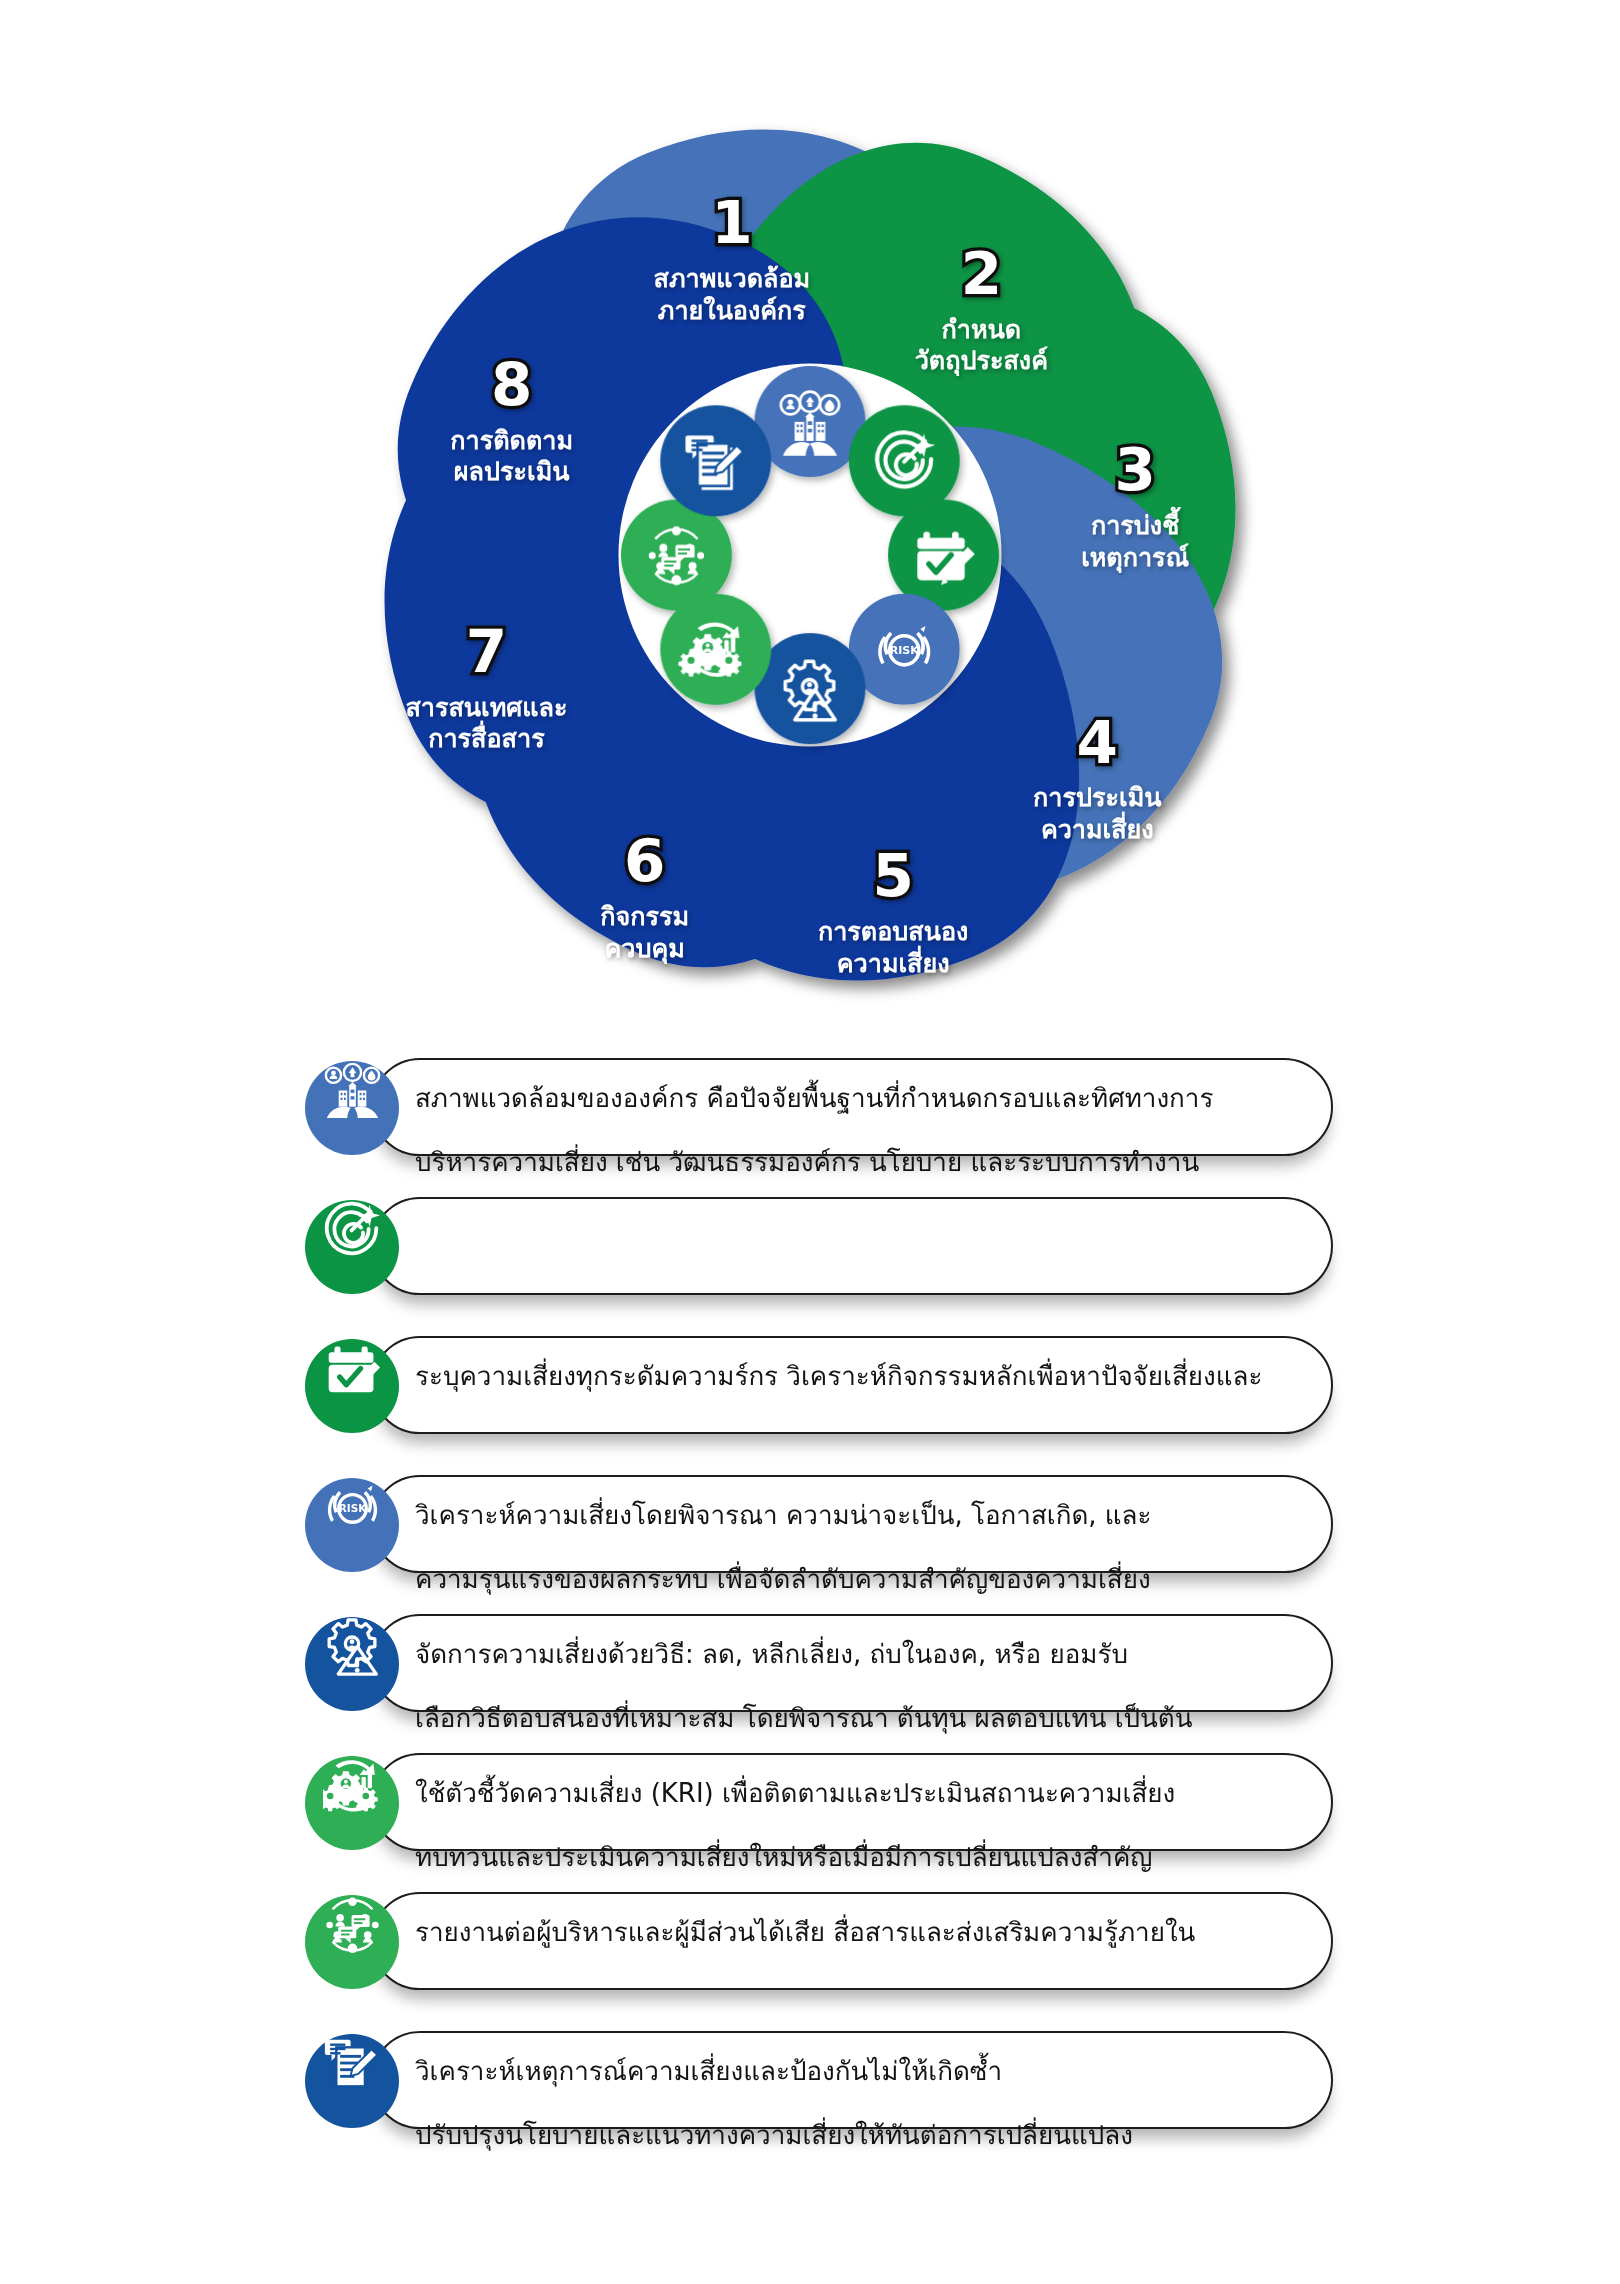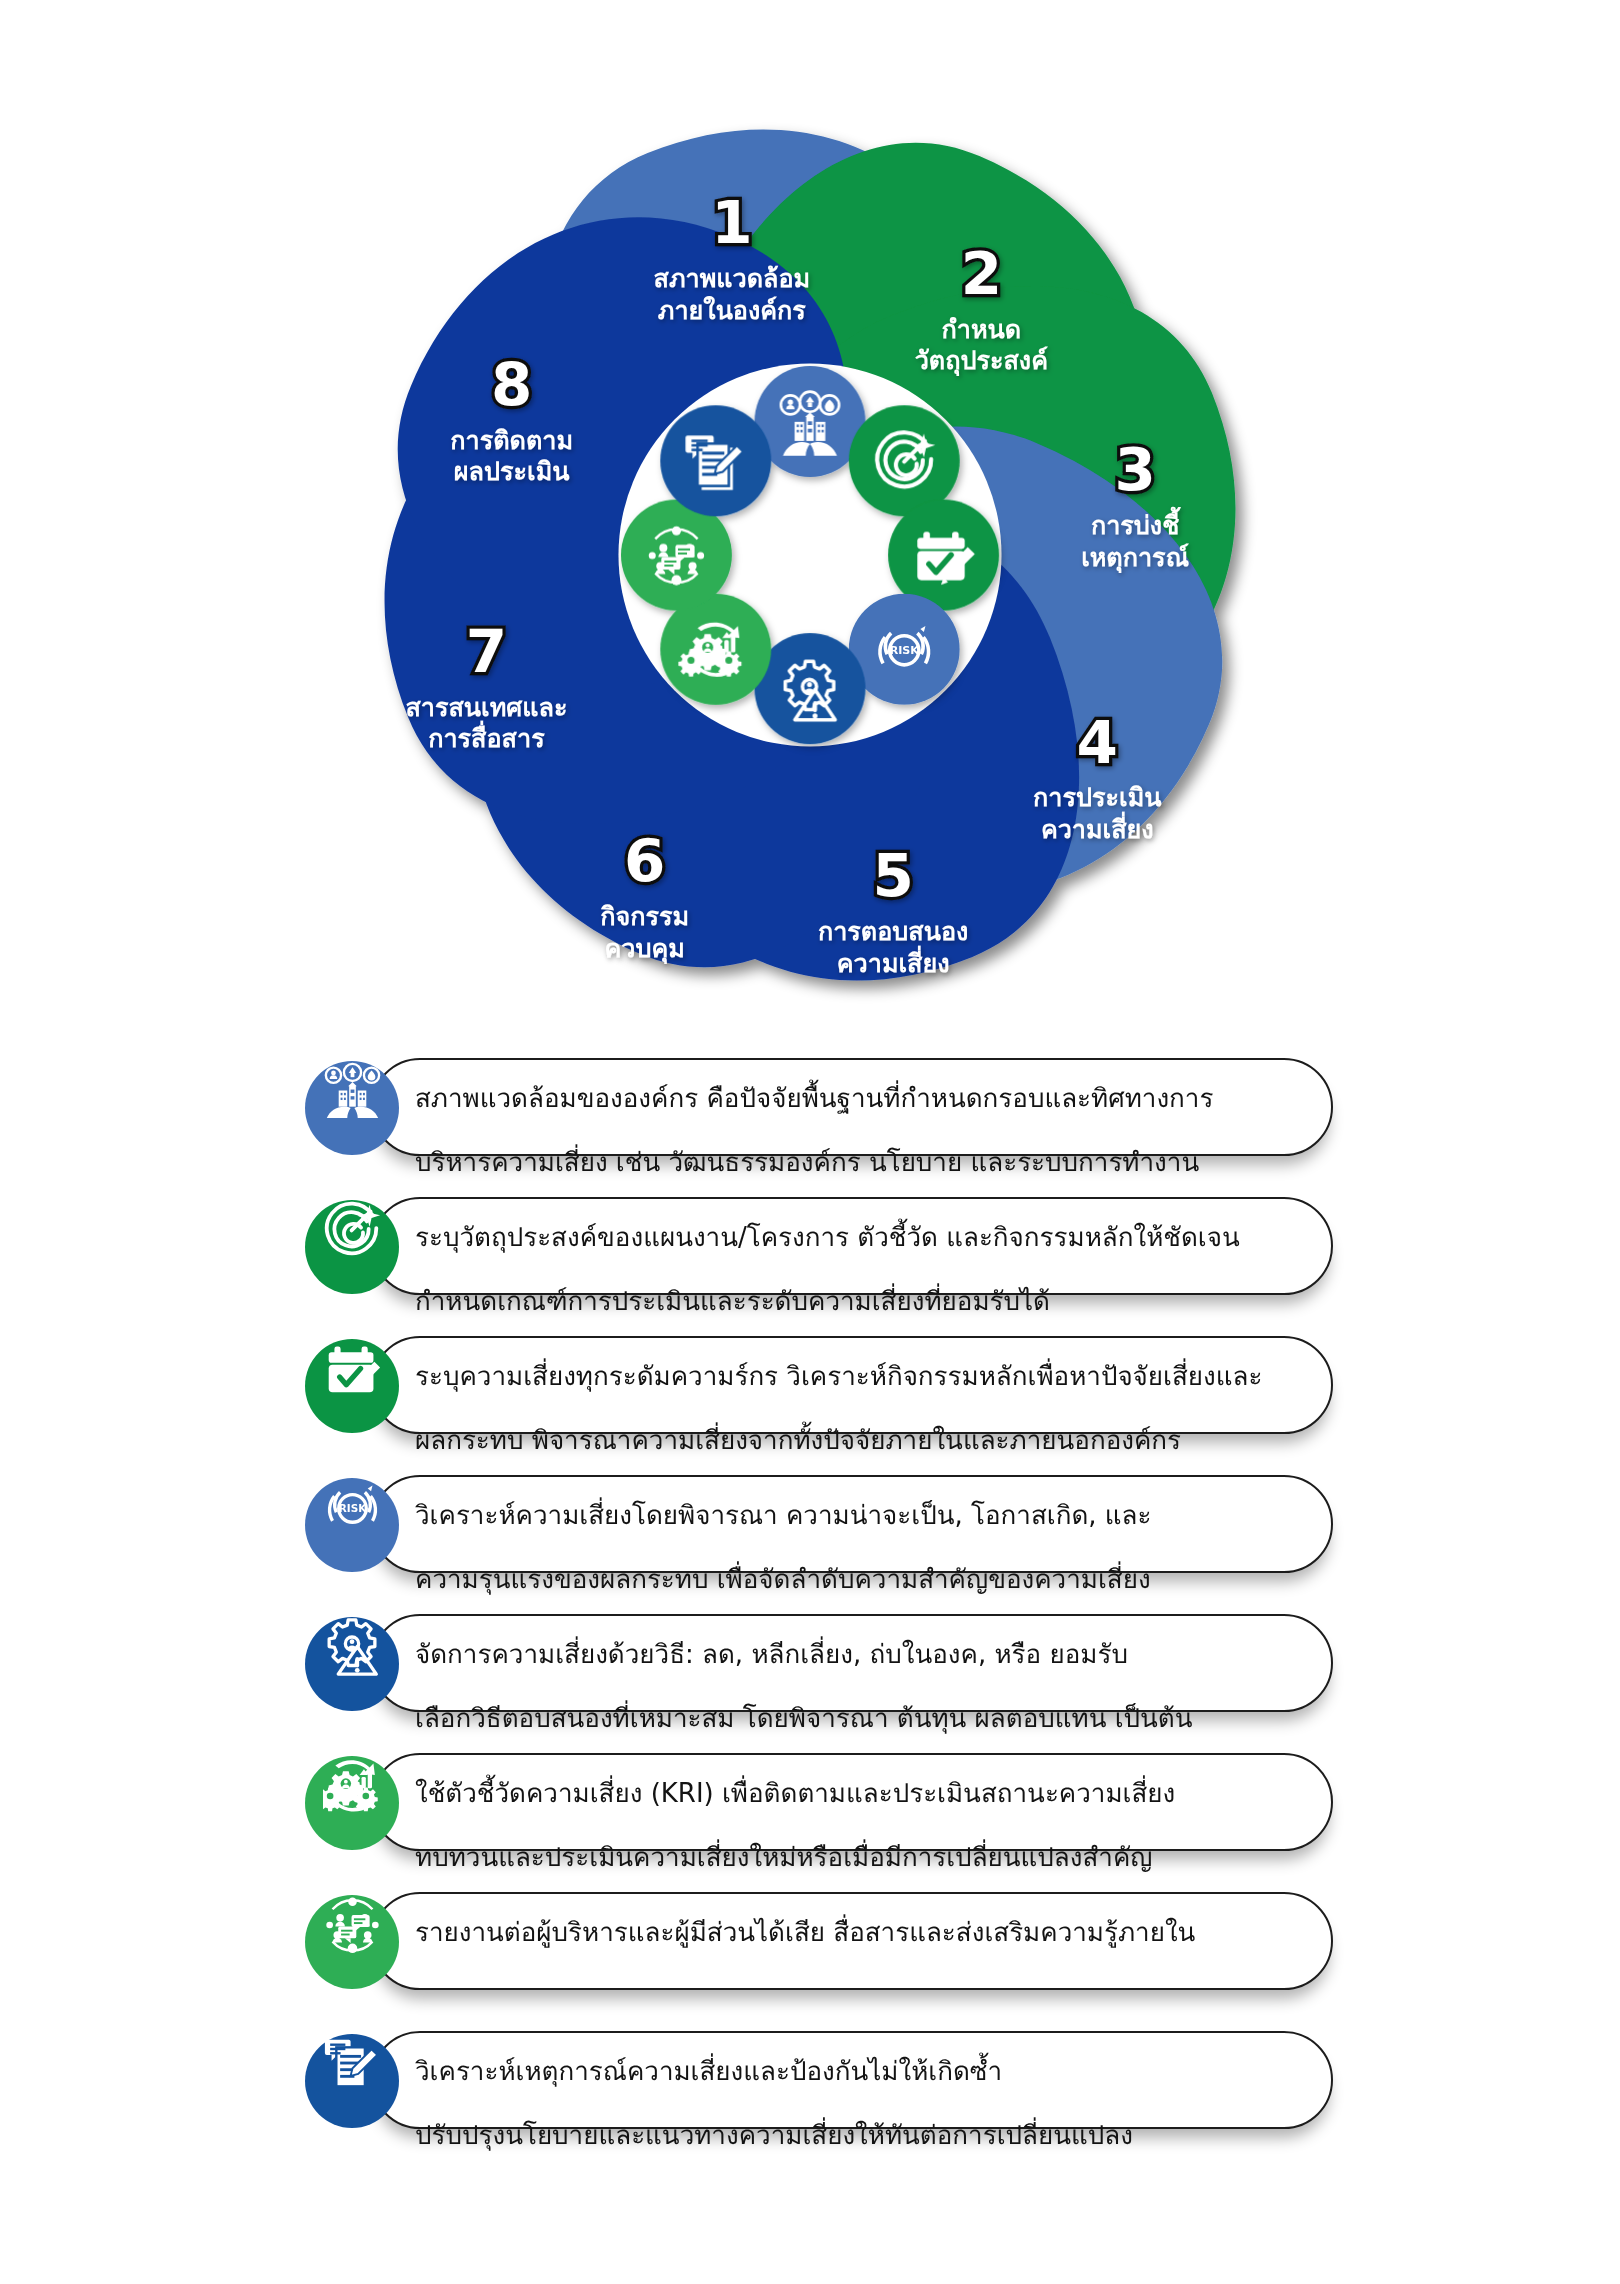--- a/index.html
+++ b/index.html
@@ -427,43 +427,38 @@
       <svg viewBox="0 0 124 124">
           <g fill="none" stroke="#ffffff" stroke-width="8" stroke-linecap="round">
         <path d="M104 32a52 52 0 10 8 27"></path>
         <path d="M92 45a36 36 0 10 4 16"></path>
         <path d="M80 58a20 20 0 10 4 10"></path>
         <path d="M60 64 L100 24"></path>
         <path d="M98 10l4 18 18 4-18 6-4 18-6-18-18-4 18-6z" fill="#ffffff" stroke="none"></path>
       </g>
         </svg>
     </div>
-    <div class="pill-text">
-      <span>ระบุวัตถุประสงค์ของแผนงาน/โครงการ ตัวชี้วัด และกิจกรรมหลักให้ชัดเจน</span>
-      <span class="l2">กำหนดเกณฑ์การประเมินและระดับความเสี่ยงที่ยอมรับได้</span>
-    </div>
   </div>
 
   <div class="list-row">
     <div class="pill"></div>
     <div class="badge" style="background:#0B9444">
       <svg viewBox="0 0 124 124">
           <g fill="#ffffff">
         <rect x="24" y="16" width="13" height="22" rx="5"></rect>
         <rect x="81" y="16" width="13" height="22" rx="5"></rect>
         <rect x="12" y="28" width="94" height="22" rx="6"></rect>
         <rect x="12" y="54" width="94" height="58" rx="8"></rect>
         <path d="M35 80l14 16 30-34" fill="none" stroke="#0B9444" stroke-width="11" stroke-linecap="round" stroke-linejoin="round"></path>
         <path d="M108 48l12 12-42 42-16 4 4-16z"></path>
       </g>
         </svg>
     </div>
     <div class="pill-text">
       <span>ระบุความเสี่ยงทุกระดัมความร์กร วิเคราะห์กิจกรรมหลักเพื่อหาปัจจัยเสี่ยงและ</span>
-      <span class="l2">ผลกระทบ พิจารณาความเสี่ยงจากทั้งปัจจัยภายในและภายนอกองค์กร</span>
     </div>
   </div>
 
   <div class="list-row">
     <div class="pill"></div>
     <div class="badge" style="background:#4472B8">
       <svg viewBox="0 0 124 124">
           <g fill="none" stroke="#ffffff" stroke-width="7">
         <circle cx="62" cy="64" r="29"></circle>
         <path d="M24 38a46 46 0 00-4 52"></path>

